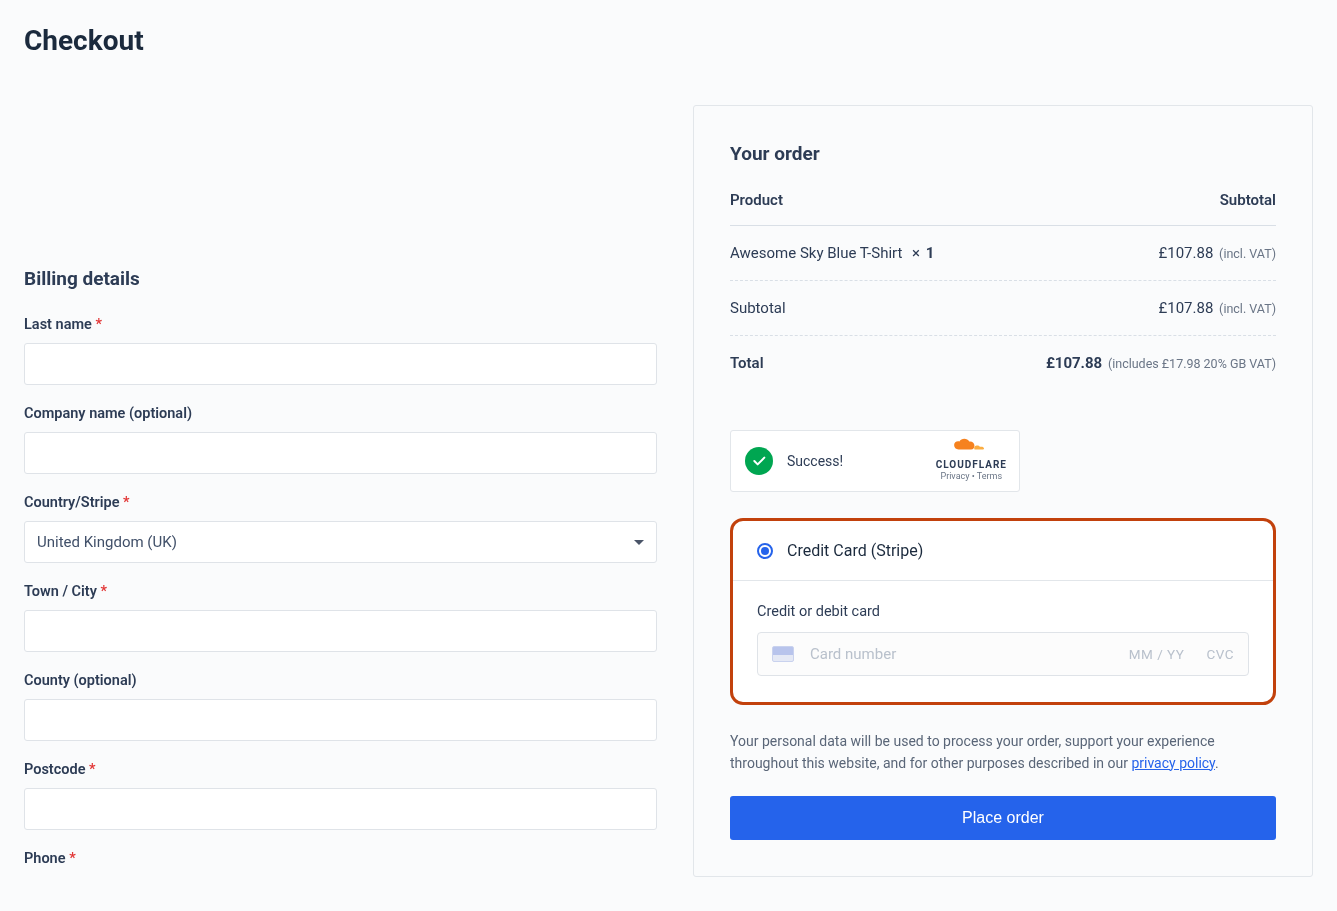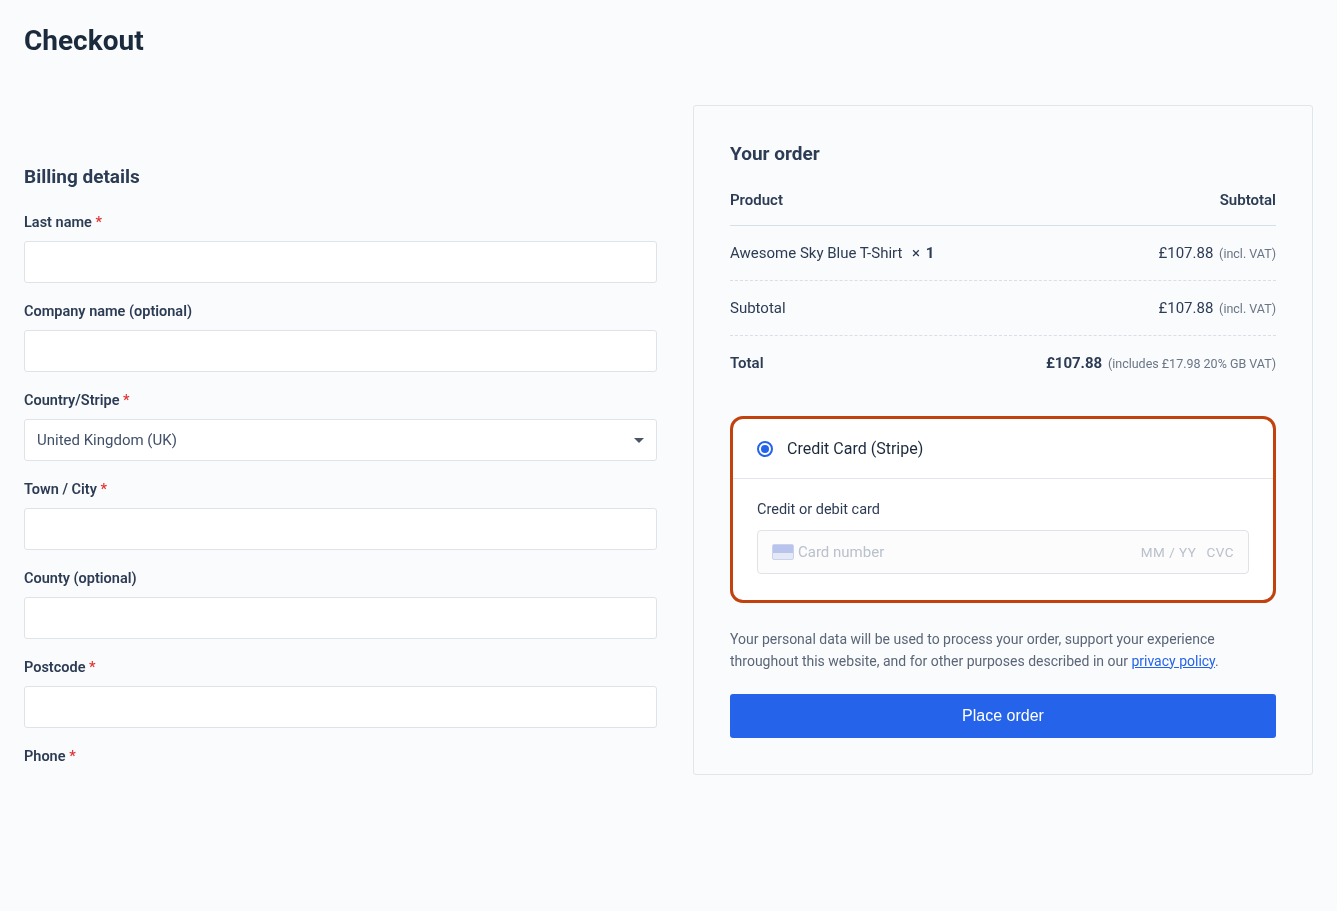--- a/index.html
+++ b/index.html
@@ -150,21 +150,21 @@
   .payment-body { padding: 22px 24px 26px; }
   .payment-body-label { font-size: 14.5px; color: #2d3c55; margin-bottom: 12px; display:block; }
   .card-input {
     border: 1px solid #dfe3e8;
     border-radius: 4px;
     background: #fcfcfc;
     height: 44px;
     display: flex;
     align-items: center;
     padding: 12px 14px;
-    gap: 4px;
+    gap: 16px;
   }
   .card-icon {
     width: 22px; height: 16px;
     border-radius: 2px;
     background: linear-gradient(#b8c4ec 55%, #e5e9f5 55%);
     border: 1px solid #c9d2ee;
   }
   .card-placeholder { color: #b9c1cc; font-size: 15px; flex: 1; }
   .card-meta { color: #b9c1cc; font-size: 13.5px; letter-spacing: 0.5px; }
 
@@ -281,20 +281,36 @@
 
       <div class="order-row total-row">
         <span class="total-label">Total</span>
         <span class="price-cell">
           <span class="price-main">£107.88</span>
           <span class="vat-note">(includes £17.98 20% GB VAT)</span>
         </span>
       </div>
 
       
+      <div class="captcha-box">
+        <span class="check-circle">
+          <svg width="16" height="16" viewBox="0 0 24 24" fill="none">
+              <path d="M5 12l5 5L20 7" stroke="#fff" stroke-width="3" stroke-linecap="round" stroke-linejoin="round"></path>
+            </svg>
+        </span>
+        <span class="captcha-text">Success!</span>
+        <span class="cf-brand">
+          <svg width="38" height="16" viewBox="0 0 40 18">
+            <path d="M6 14 C3 14 1 12 1 9 C1 6 4 4 7 5 C9 1 16 1 18 5 C25 4 26 14 20 14 Z" fill="#f6821f"></path>
+            <path d="M24 14 C22 10 28 8 30 11 C35 10 36 14 33 14 Z" fill="#fbad41"></path>
+          </svg>
+          <span class="cf-cloud">CLOUDFLARE</span>
+          <span class="cf-privacy">Privacy • Terms</span>
+        </span>
+      </div>
 
       
       <div class="payment-box">
         <div class="payment-head">
           <span class="radio-outer">
               <span class="radio-inner"></span>
             </span>
           <span>Credit Card (Stripe)</span>
         </div>
         <div class="payment-body">

